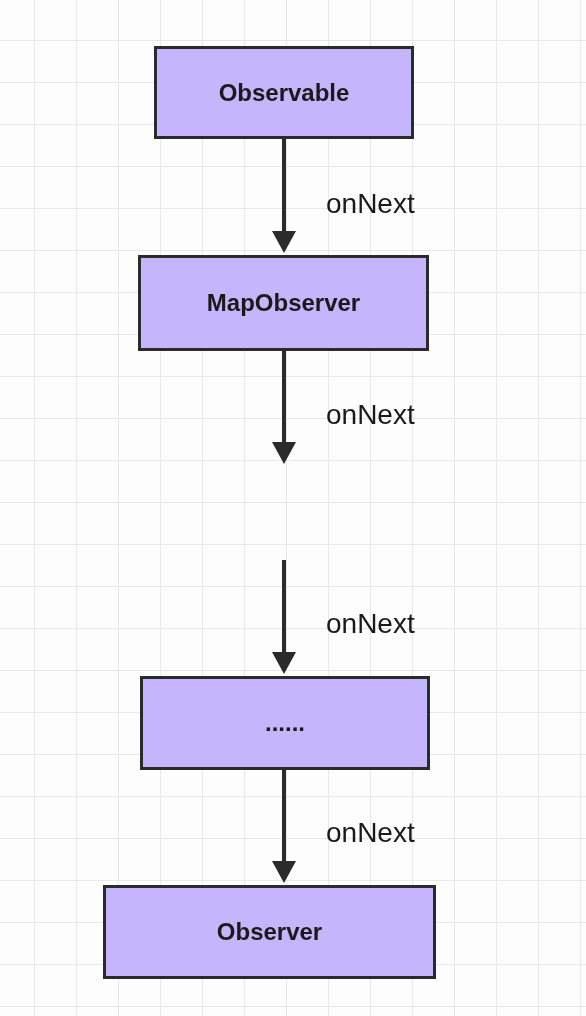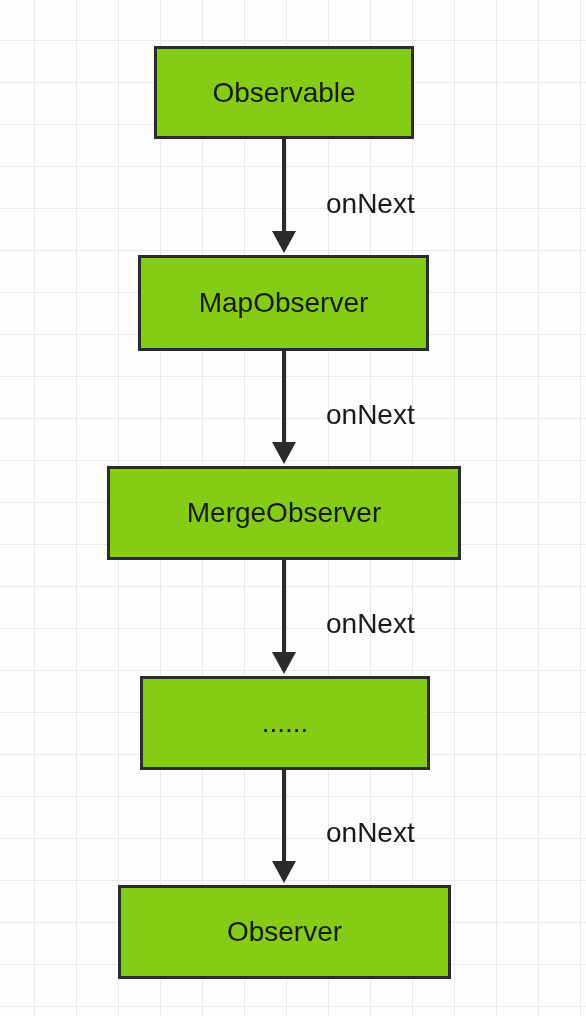--- a/index.html
+++ b/index.html
@@ -23,28 +23,28 @@
         linear-gradient(to bottom, #e8e8e8 1px, transparent 1px);
       background-size: 42px 42px;
       background-position: -8px -2px;
     }
     .diagram {
       position: absolute;
       inset: 0;
     }
     .node {
       position: absolute;
-      background: #84cc16;
+      background: #c4b5fd;
       border: 3px solid #2b2b2b;
       display: flex;
       align-items: center;
       justify-content: center;
-      font-size: 28px;
+      font-size: 24px;
       color: #1a1a1a;
-      font-weight: 400;
+      font-weight: 700;
     }
     .arrow {
       position: absolute;
       display: flex;
       flex-direction: column;
       align-items: center;
     }
     .arrow-shaft {
       width: 4px;
       background: #2b2b2b;
@@ -83,37 +83,34 @@
   <div class="node" style="left:138px; top:255px; width:291px; height:96px;">
     <span>MapObserver</span>
   </div>
 
   <div class="arrow" style="left:272px; top:351px;">
     <div class="arrow-shaft" style="height:92px;"></div>
     <div class="arrow-head"></div>
   </div>
   <div class="edge-label" style="left:326px; top:399px;">onNext</div>
 
-  <div class="node" style="left:107px; top:466px; width:354px; height:94px;">
-    <span>MergeObserver</span>
-  </div>
 
   <div class="arrow" style="left:272px; top:560px;">
     <div class="arrow-shaft" style="height:93px;"></div>
     <div class="arrow-head"></div>
   </div>
   <div class="edge-label" style="left:326px; top:608px;">onNext</div>
 
   <div class="node" style="left:140px; top:676px; width:290px; height:94px;">
     <span>......</span>
   </div>
 
   <div class="arrow" style="left:272px; top:770px;">
     <div class="arrow-shaft" style="height:92px;"></div>
     <div class="arrow-head"></div>
   </div>
   <div class="edge-label" style="left:326px; top:817px;">onNext</div>
 
-  <div class="node" style="left:118px; top:885px; width:333px; height:94px;">
+  <div class="node" style="left:103px; top:885px; width:333px; height:94px;">
     <span>Observer</span>
   </div>
 
 </div>
 
 </body></html>

